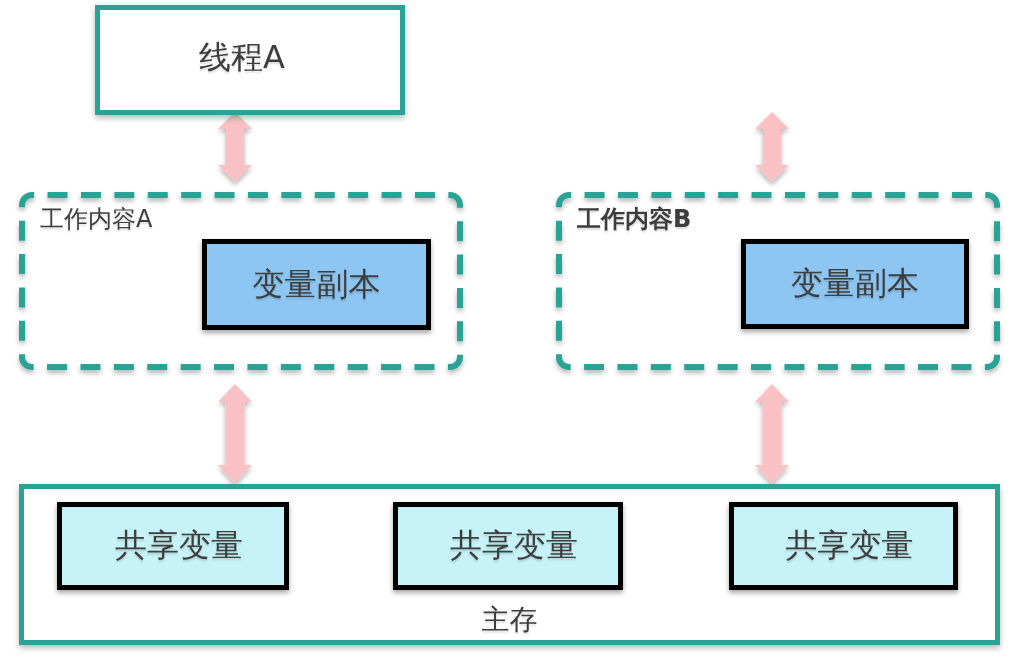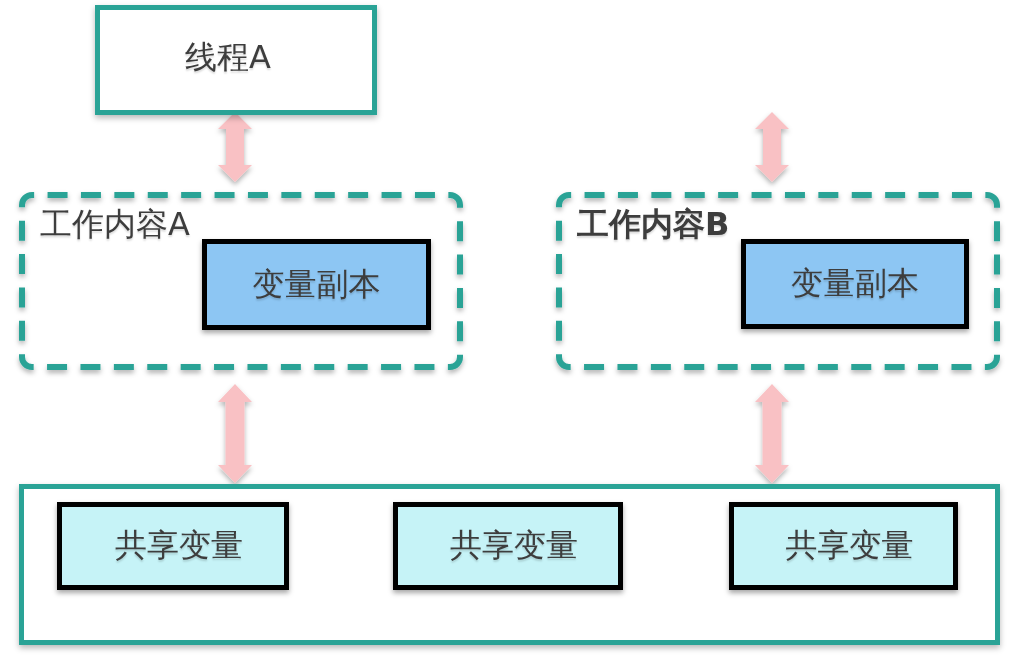--- a/index.html
+++ b/index.html
@@ -61,21 +61,21 @@
     box-shadow: 0 3px 5px rgba(0,0,0,0.35);
     padding-left: 12px;
   }
   .main-box {
     border: 5px solid var(--teal, #2aa396);
     background: #ffffff;
     box-shadow: 0 3px 6px rgba(0,0,0,0.28);
   }
   .workspace-label {
     position: absolute;
-    font-size: 32px;
+    font-size: 24px;
     color: #3d3d3d;
     text-shadow: 0 2px 2px rgba(0,0,0,0.15);
     white-space: nowrap;
   }
   .main-memory-label {
     position: absolute;
     left: 19px;
     top: 601px;
     width: 981px;
     text-align: center;
@@ -96,21 +96,21 @@
       </filter>
     </defs>
     <rect class="dashed-rect" x="22" y="195" width="438" height="172" rx="10" filter="url(#ds)"></rect>
     <rect class="dashed-rect" x="559" y="195" width="438" height="172" rx="10" filter="url(#ds)"></rect>
     <polygon class="arrow" filter="url(#ds)" points="235,112 252,129 244,129 244,165 252,165 235,182 218,165 226,165 226,129 218,129"></polygon>
     <polygon class="arrow" filter="url(#ds)" points="772,112 789,129 781,129 781,165 789,165 772,182 755,165 763,165 763,129 755,129"></polygon>
     <polygon class="arrow" filter="url(#ds)" points="235,384 252,402 244.5,402 244.5,465 252,465 235,483 218,465 225.5,465 225.5,402 218,402"></polygon>
     <polygon class="arrow" filter="url(#ds)" points="772,384 789,402 781.5,402 781.5,465 789,465 772,483 755,465 762.5,465 762.5,402 755,402"></polygon>
   </svg>
 
-  <div class="box thread-box" style="left:95px; top:5px; width:282px; height:110px;">
+  <div class="box thread-box" style="left:95px; top:5px; width:310px; height:110px;">
     <span>线程A</span>
   </div>
 
 
   <div class="workspace-label" style="left:40px; top:203px;">工作内容A</div>
 
   <div class="workspace-label" style="left:577px; top:203px;font-weight:bold;">工作内容B</div>
 
   <div class="box copy-box" style="left:202px; top:239px; width:229px; height:91px;">
     <span>变量副本</span>
@@ -127,14 +127,15 @@
   </div>
 
   <div class="box shared-box" style="left:393px; top:502px; width:230px; height:88px;">
     <span>共享变量</span>
   </div>
 
   <div class="box shared-box" style="left:729px; top:502px; width:229px; height:88px;">
     <span>共享变量</span>
   </div>
 
+  <div class="main-memory-label">主存</div>
 
 </div>
 
 </body></html>

